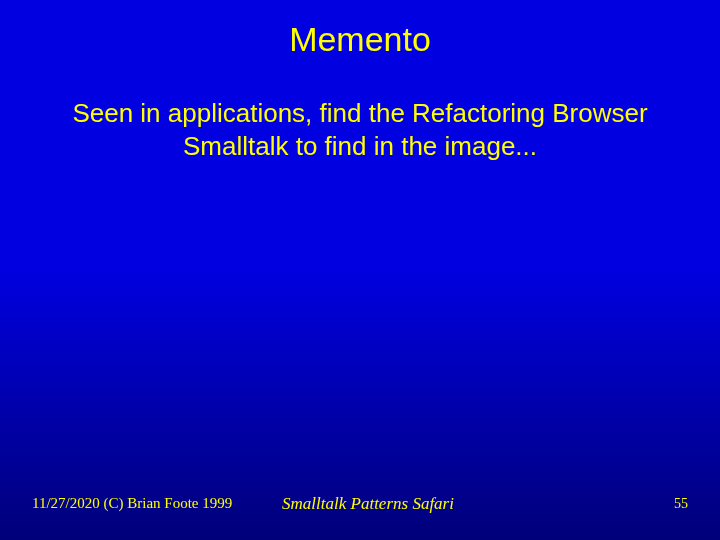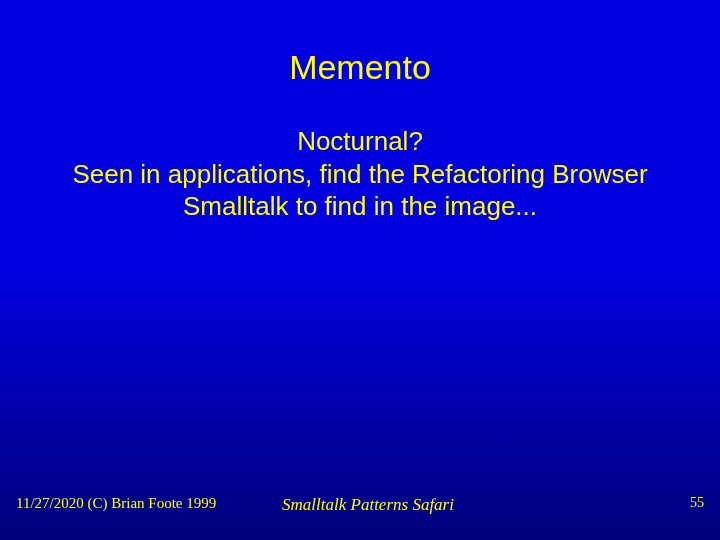--- a/index.html
+++ b/index.html
@@ -13,43 +13,43 @@
       background: linear-gradient(to bottom, #0000e0 0%, #0000e0 50%, #00007a 100%);
       font-family: Arial, sans-serif;
       color: #ffff00;
       position: relative;
       overflow: hidden;
     }
     .title {
       text-align: center;
       font-size: 34px;
       color: #ffff00;
-      padding-top: 48px;
+      padding-top: 20px;
       font-weight: normal;
     }
     .body-text {
       text-align: center;
       font-size: 26px;
       color: #ffff00;
       padding: 0 60px;
       margin-top: 38px;
       line-height: 1.25;
     }
     .body-text p {
       margin: 0;
     }
     .footer {
       position: absolute;
       bottom: 28px;
       left: 0;
       right: 0;
       display: flex;
       justify-content: space-between;
-      align-items: flex-start;
-      padding: 0 16px;
+      align-items: center;
+      padding: 0 32px;
       color: #ffff00;
     }
     .footer-left {
       font-size: 15px;
       font-family: 'Times New Roman', serif;
     }
     .footer-center {
       font-size: 17px;
       font-style: italic;
       font-family: 'Times New Roman', serif;
@@ -62,21 +62,20 @@
       font-size: 14px;
       font-family: 'Times New Roman', serif;
     }
   </style>
 </head>
 <body>
 
 <h1 class="title">Memento</h1>
 
 <div class="body-text">
-  <p>Nocturnal?</p>
   <p>Seen in applications, find the Refactoring Browser</p>
   <p>Smalltalk to find in the image...</p>
 </div>
 
 <div class="footer">
   <span class="footer-left">11/27/2020 (C) Brian Foote 1999</span>
   <span class="footer-center">Smalltalk Patterns Safari</span>
   <span class="footer-right">55</span>
 </div>
 

